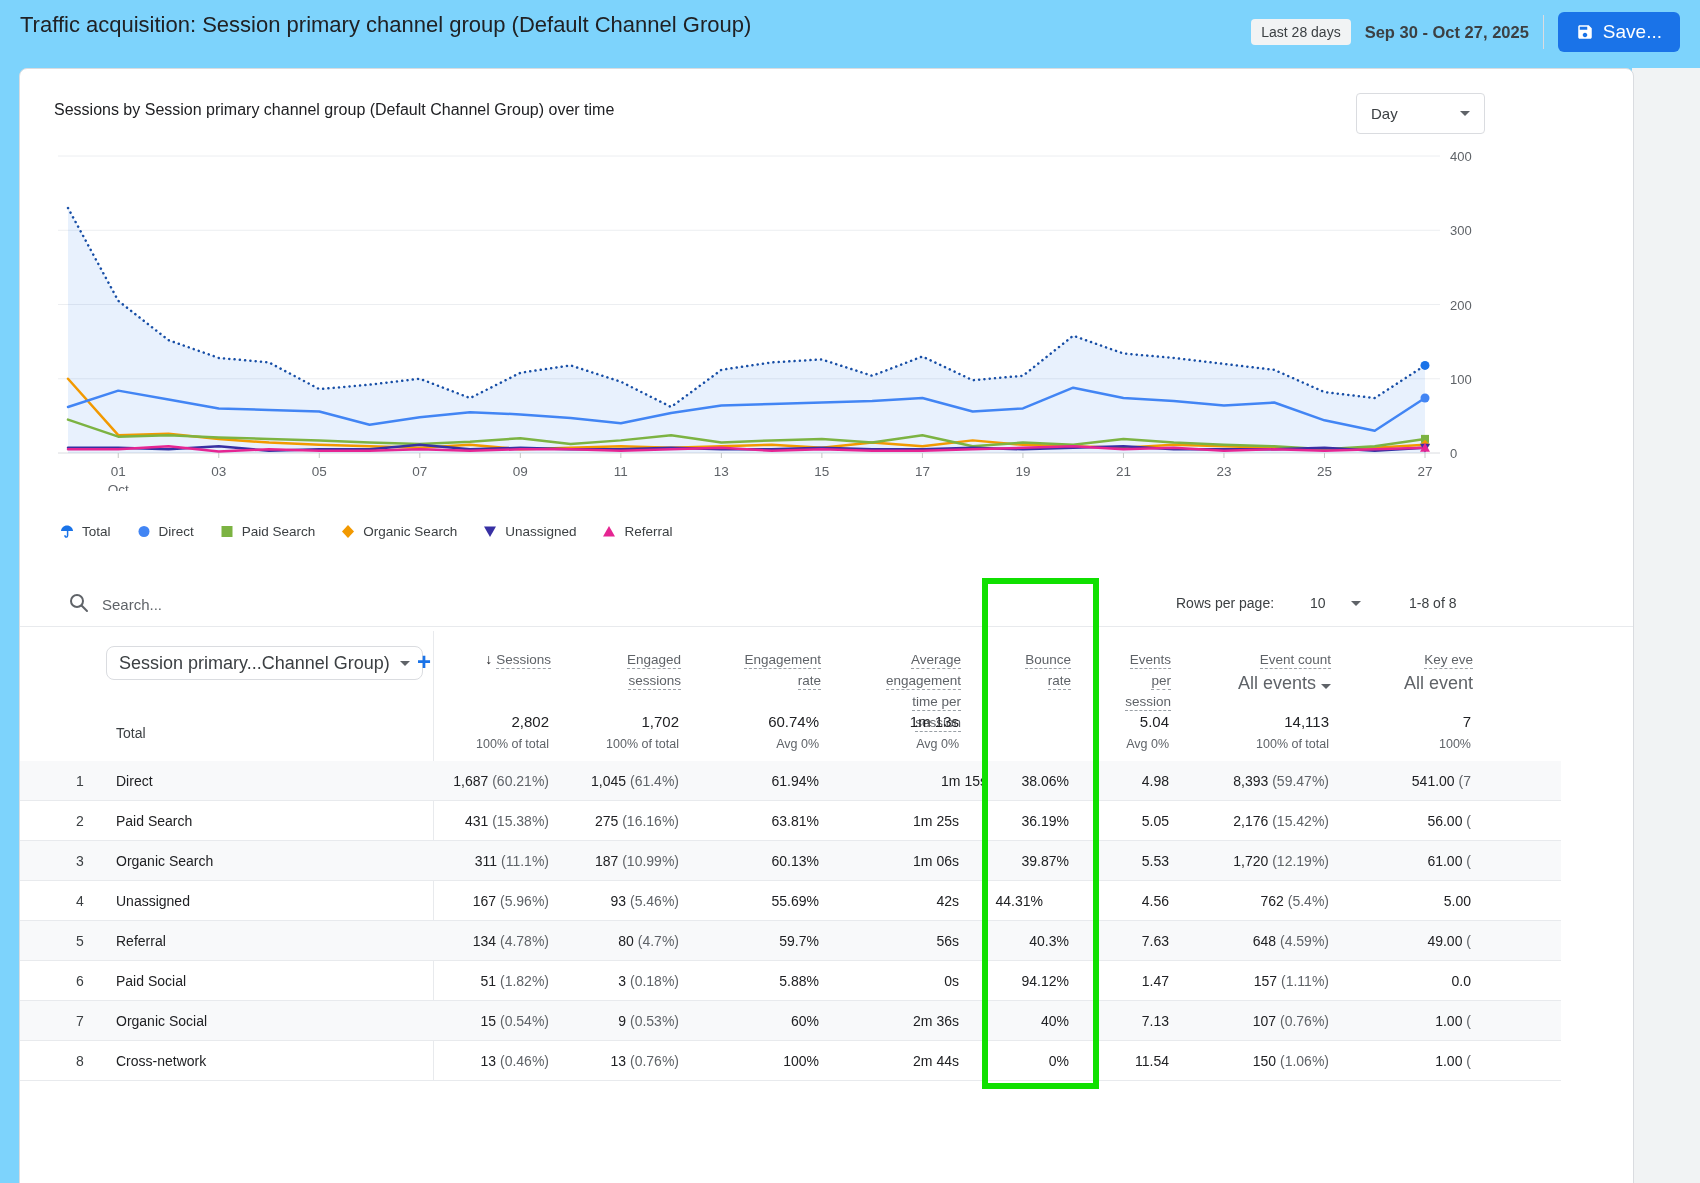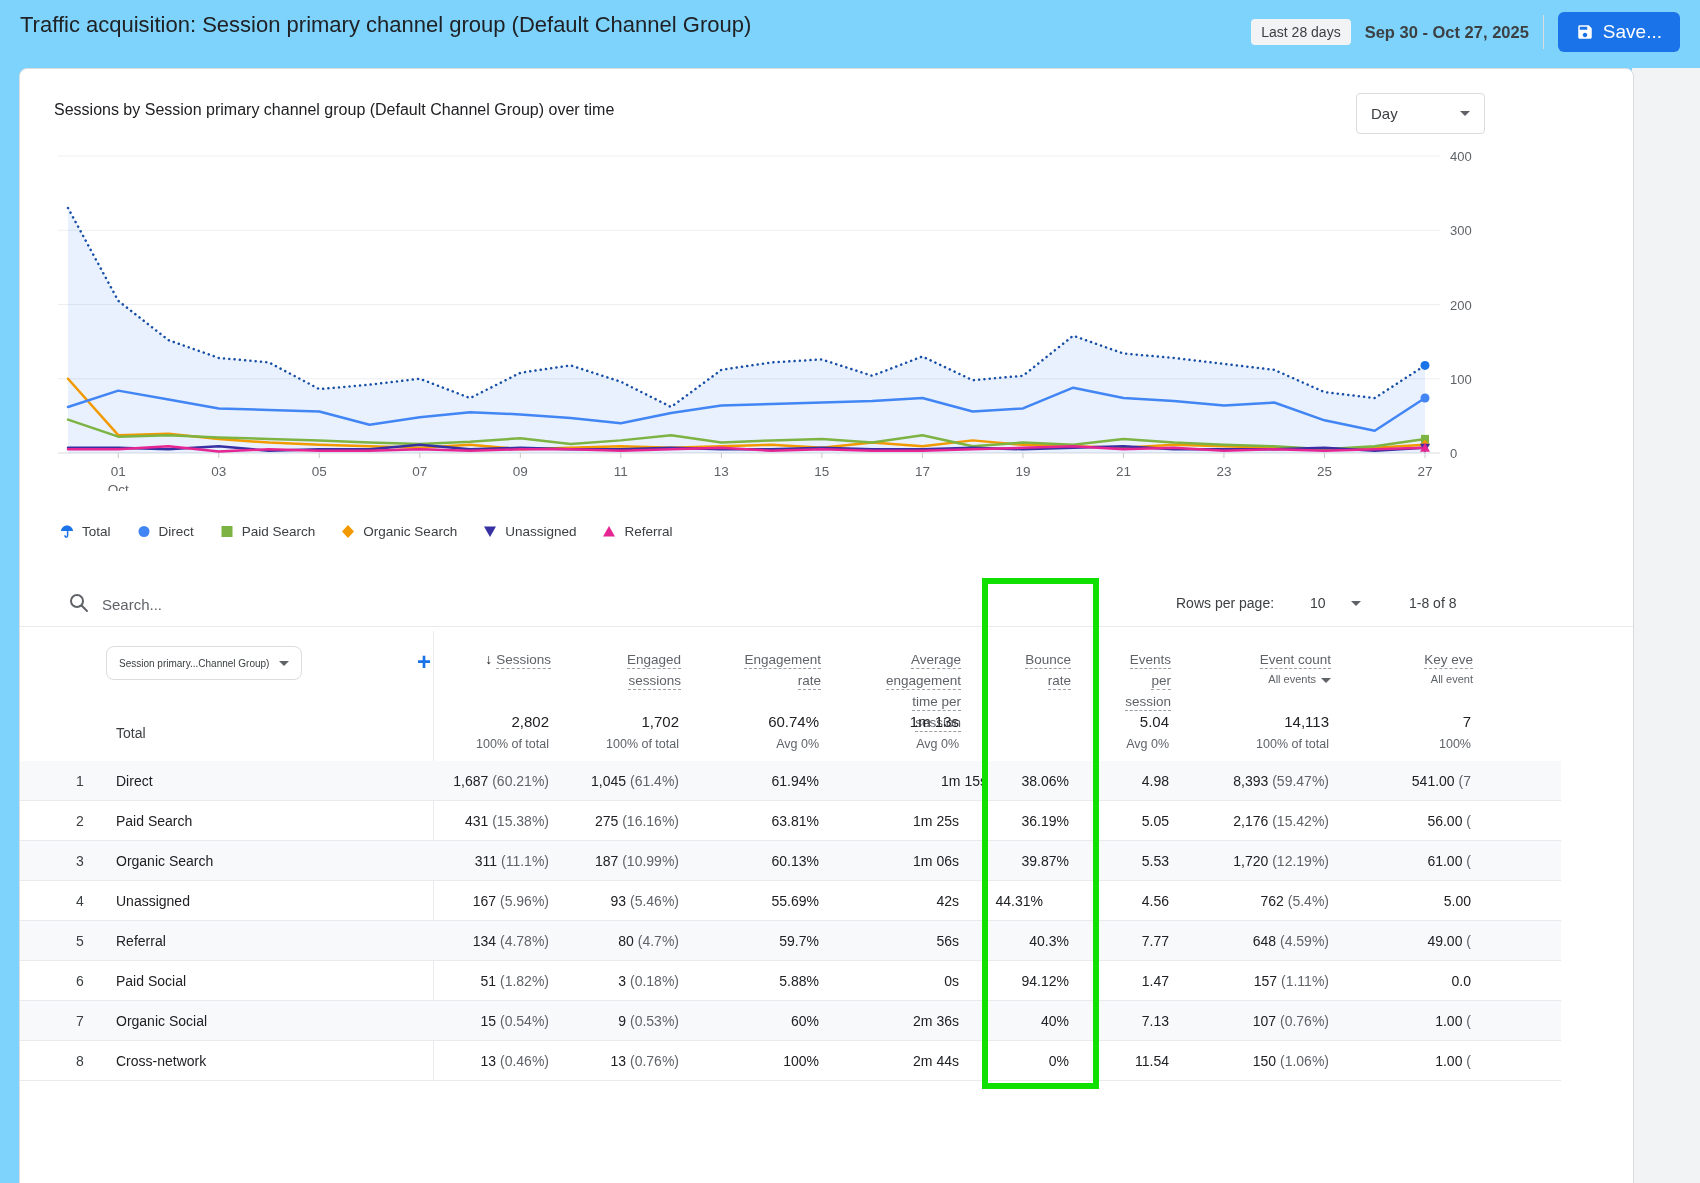--- a/index.html
+++ b/index.html
@@ -39,30 +39,30 @@
   .search-input{position:absolute;left:80px;top:6px;width:480px;height:32px;border:none;outline:none;
     font-size:15px;color:#3c4043;font-family:"Liberation Sans",sans-serif;}
   .search-input::placeholder{color:#5f6368;}
   .rpp-label{position:absolute;left:1156px;top:0;line-height:45px;font-size:14px;color:#3c4043;}
   .rpp-value{position:absolute;left:1290px;top:0;line-height:45px;font-size:14px;color:#3c4043;cursor:pointer;}
   .rpp-caret{position:absolute;left:1331px;top:20px;}
   .pag-range{position:absolute;left:1389px;top:0;line-height:45px;font-size:14px;color:#3c4043;}
 
   
   .dim-pill{position:absolute;left:86px;top:577px;height:32px;border:1px solid #dadce0;border-radius:8px;
-    display:flex;align-items:center;gap:10px;padding:0 12px;font-size:10px;color:#3c4043;cursor:pointer;}
+    display:flex;align-items:center;gap:10px;padding:0 12px;font-size:18px;color:#3c4043;cursor:pointer;}
   .add-btn{position:absolute;left:390px;top:577px;width:28px;height:32px;display:flex;align-items:center;
     justify-content:center;color:#1a73e8;font-size:24px;font-weight:bold;cursor:pointer;}
   .vdiv{position:absolute;left:413px;top:562px;width:1px;height:450px;background:#e8eaed;}
 
   .hcol{position:absolute;top:580px;text-align:right;font-size:13.5px;color:#5f6368;}
   .hline{line-height:21px;}
   .hline .dash{border-bottom:1px dashed #9aa0a6;padding-bottom:1px;}
   .sortarrow{color:#202124;margin-right:4px;font-size:14px;}
-  .hsub{margin-top:3px;color:#5f6368;font-size:11px;}
+  .hsub{margin-top:3px;color:#5f6368;font-size:18px;}
   .hsub .caret{margin-left:5px;border-top-color:#5f6368;}
 
   .total-row{position:absolute;left:0;top:637px;width:1541px;height:55px;border-bottom:1px solid #e0e0e0;}
   .total-label{position:absolute;left:96px;top:0;line-height:55px;font-size:14px;color:#3c4043;}
   .tcell{position:absolute;top:6px;text-align:right;}
   .tcell .main{font-size:15px;font-weight:500;color:#202124;line-height:20px;}
   .tcell .sub{font-size:12.5px;color:#5f6368;line-height:20px;margin-top:2px;}
 
   .trow{position:absolute;left:0;width:1541px;height:40px;border-bottom:1px solid #e8eaed;box-sizing:border-box;}
   .trow.striped{background:#f8f9fa;}
@@ -356,21 +356,21 @@
           <span class="bcell" style="right: 90px;">5.00</span>
         </div>
         <div class="trow striped" style="top: 852px;">
           <span class="rownum">5</span>
           <span class="chname">Referral</span>
           <span class="bcell" style="right: 1012px; margin-left: 6px;"><span>134</span><span class="paren">&nbsp;(4.78%)</span></span>
           <span class="bcell" style="right: 882px;"><span>80</span><span class="paren">&nbsp;(4.7%)</span></span>
           <span class="bcell" style="right: 742px;">59.7%</span>
           <span class="bcell" style="right: 602px;">56s</span>
           <span class="bcell" style="right: 492px;">40.3%</span>
-          <span class="bcell" style="right: 392px;">7.77</span>
+          <span class="bcell" style="right: 392px;">7.63</span>
           <span class="bcell" style="right: 232px;"><span>648</span><span class="paren">&nbsp;(4.59%)</span></span>
           <span class="bcell" style="right: 90px;"><span>49.00</span><span class="paren">&nbsp;(</span></span>
         </div>
         <div class="trow" style="top: 892px;">
           <span class="rownum">6</span>
           <span class="chname">Paid Social</span>
           <span class="bcell" style="right: 1012px;"><span>51</span><span class="paren">&nbsp;(1.82%)</span></span>
           <span class="bcell" style="right: 882px;"><span>3</span><span class="paren">&nbsp;(0.18%)</span></span>
           <span class="bcell" style="right: 742px;">5.88%</span>
           <span class="bcell" style="right: 602px;">0s</span>

